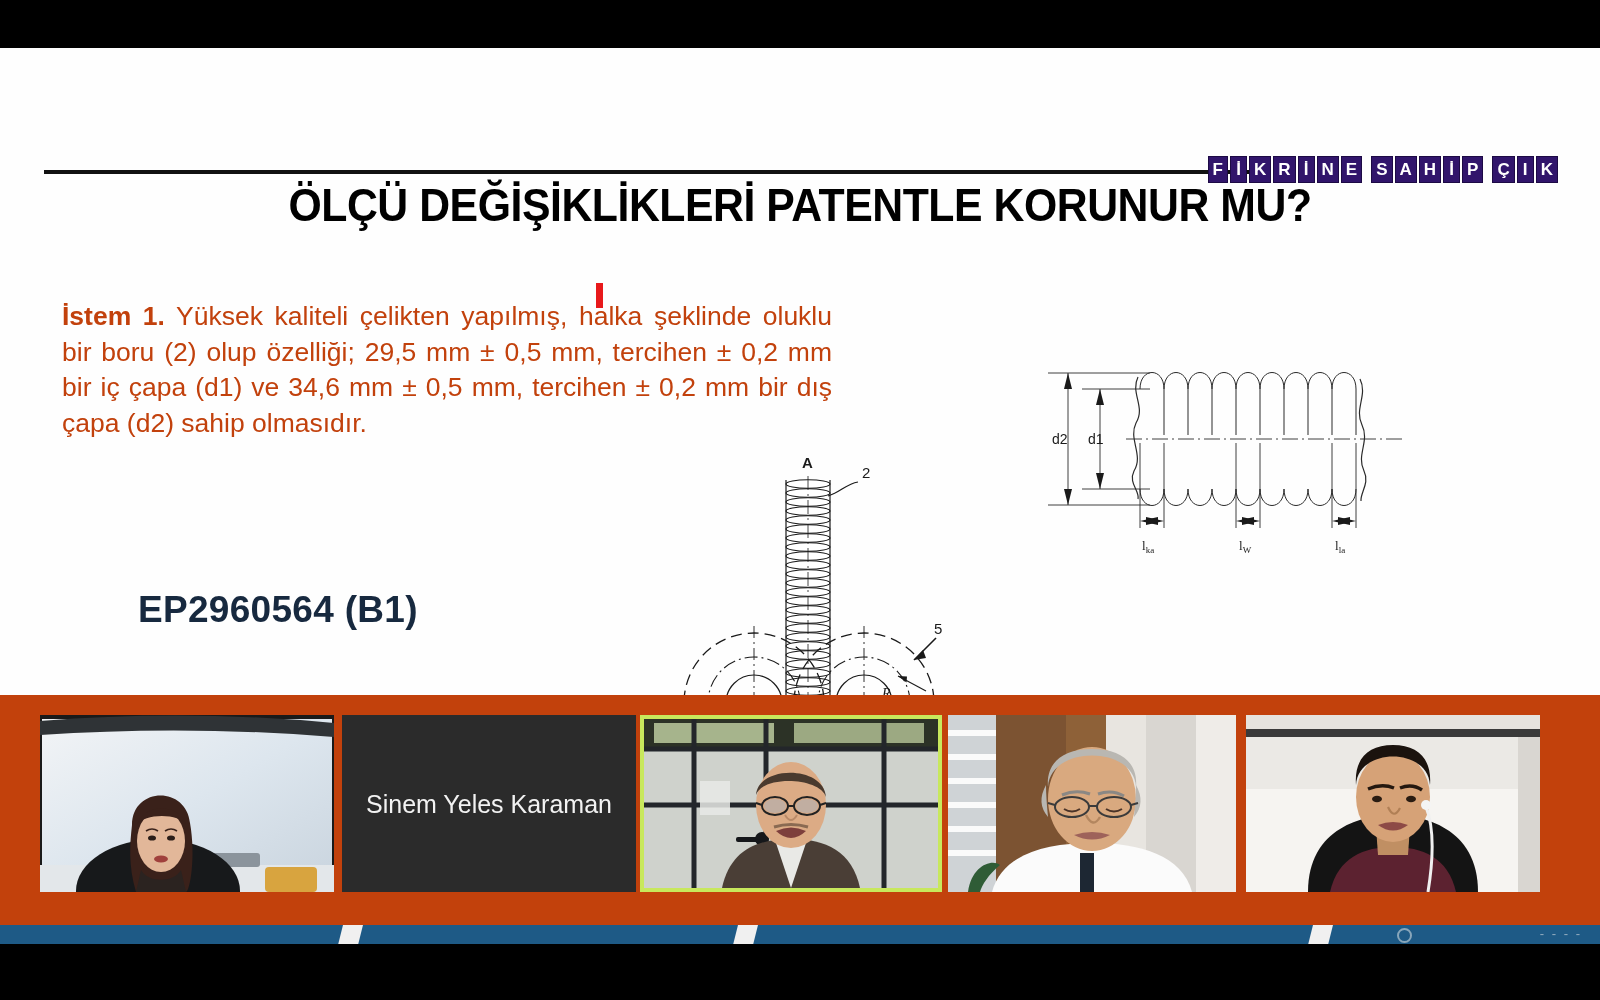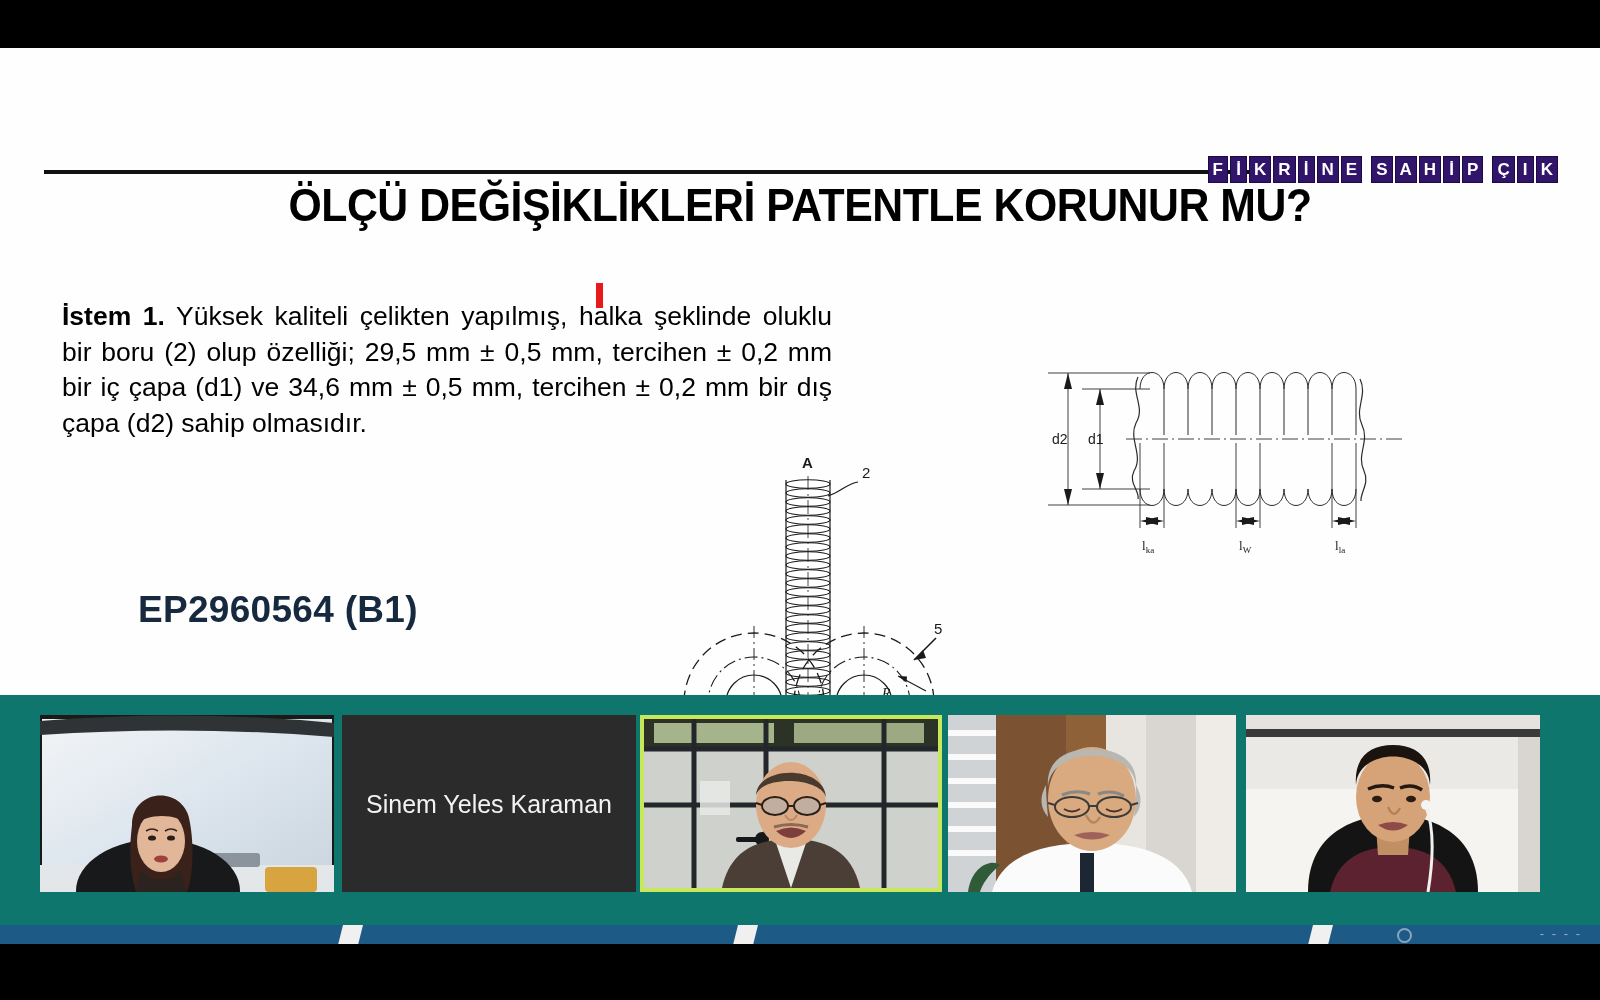--- a/index.html
+++ b/index.html
@@ -45,39 +45,39 @@
   }
 
   .red-caret {
     position:absolute; left:596px; top:235px; width:7px; height:25px;
     background:#e8191b;
   }
 
   .body-text {
     position:absolute; left:62px; top:251px; width:770px;
     font-family:"Liberation Sans", sans-serif;
-    font-size:26.5px; line-height:35.5px; color:#000000;
+    font-size:26.5px; line-height:35.5px; color:#c2410c;
     text-align:justify;
   }
   .body-text .lead { font-weight:bold; }
 
   .patent-no {
     position:absolute; left:138px; top:541px;
     font-family:"Liberation Sans", sans-serif;
     font-weight:bold; font-size:37px; color:#17293f;
     letter-spacing:0.3px;
   }
 
   .fig-coil { position:absolute; left:636px; top:400px; width:350px; height:250px; }
   .fig-pipe { position:absolute; left:1030px; top:295px; width:375px; height:215px; }
 
   
   .strip {
     position:absolute; left:0; top:695px; width:1600px; height:249px;
-    background:#0f766e;
+    background:#c2410c;
   }
   .tile {
     position:absolute; top:20px; height:177px;
     background:#2a2a2a; overflow:hidden;
   }
   .tile.active { border:4px solid #c8e85c; }
   .tile .vid { position:absolute; inset:0; }
   .tile .nm {
     position:absolute; left:0; right:0; top:50%; transform:translateY(-50%);
     text-align:center; color:#f2f2f2; font-size:25px;

